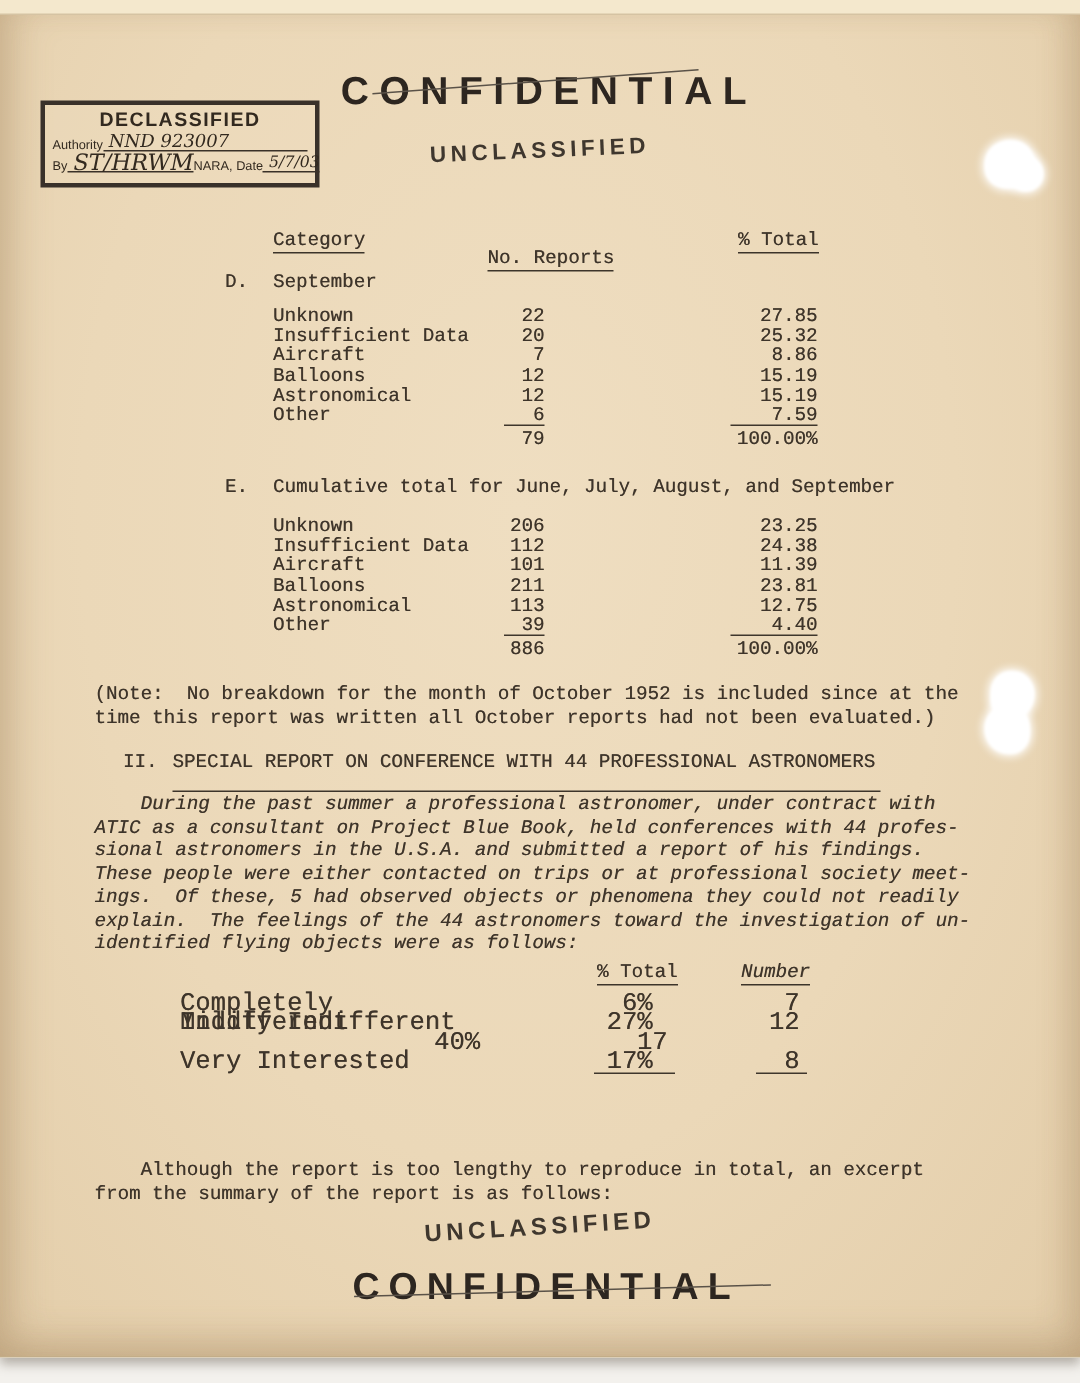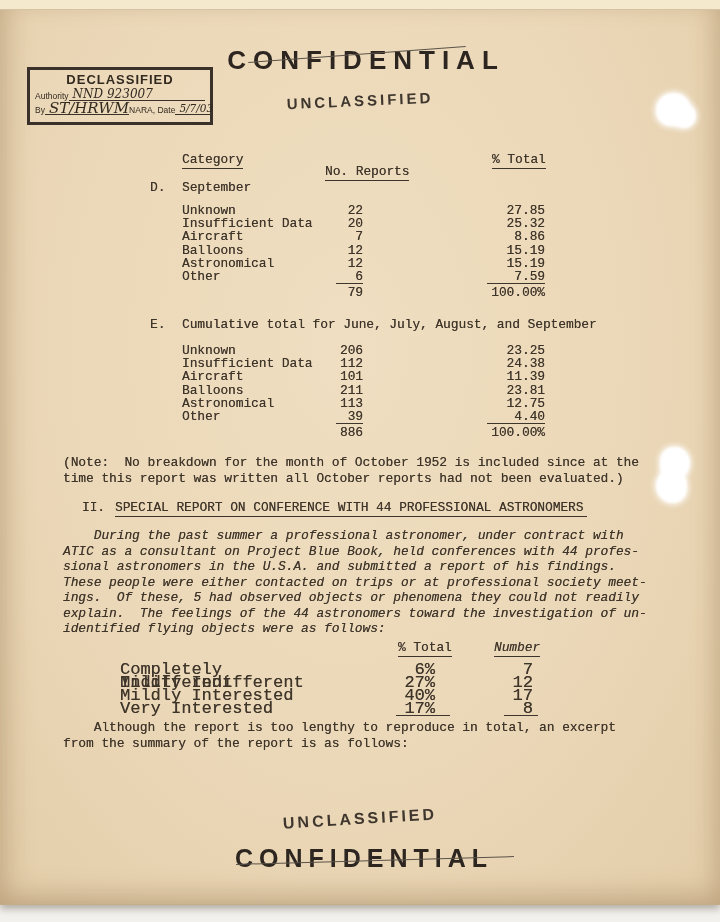--- a/index.html
+++ b/index.html
@@ -62,23 +62,23 @@
   .asum-p{display:inline-block;width:54px;padding-right:15px;box-sizing:border-box;
           border-bottom:1.3px solid #3e362c;text-align:right;}
   .asum-n{display:inline-block;width:34px;padding-right:5px;box-sizing:border-box;
           border-bottom:1.3px solid #3e362c;text-align:right;}
   .gap3{height:3.5px;}
   
   .note{position:absolute;left:63px;top:455px;line-height:16px;}
   .sec2{position:absolute;left:72px;top:500px;display:flex;font-size:12.8px;
         text-shadow:0.2px 0.2px 0.4px rgba(72,58,44,.75);white-space:pre;}
   .sec2 .num{width:43px;text-align:center;}
-  .sec2 .title{border-bottom:1.2px solid #3c342a;padding-bottom:1px;padding-right:4px;}
+  .sec2 .title{border-bottom:1.2px solid #3c342a;padding-bottom:12px;padding-right:4px;}
   .para1{position:absolute;left:63px;top:528px;line-height:15.5px;font-style:italic;}
-  .para2{position:absolute;left:63px;top:720px;line-height:15.5px;}
+  .para2{position:absolute;left:63px;top:772px;line-height:15.5px;}
   
   .blob{position:absolute;background:#ffffff;filter:blur(1.1px);
         box-shadow:0 0 5px 2px rgba(255,255,255,.75);}
   .b1a{left:656px;top:93px;width:34px;height:33px;border-radius:52% 48% 55% 45%;}
   .b1b{left:672px;top:104px;width:24px;height:24px;border-radius:50%;}
   .b2a{left:660px;top:447px;width:30px;height:33px;border-radius:48% 52% 55% 45%;}
   .b2b{left:656px;top:470px;width:31px;height:33px;border-radius:50% 50% 45% 55%;}
 </style>
 </head>
 <body>
@@ -219,21 +219,20 @@
         <span class="a1">Completely Indifferent</span>
         <span class="a2">6%</span>
         <span class="a3">7</span>
       </div>
       <div class="arow">
         <span class="a1">Mildly Indifferent</span>
         <span class="a2">27%</span>
         <span class="a3">12</span>
       </div>
       <div class="arow">
-        <span class="a1">Mildly Interested</span>
         <span class="a2">40%</span>
         <span class="a3">17</span>
       </div>
       <div class="arow">
         <span class="a1">Very Interested</span>
         <span class="a2 nopad"><span class="asum-p">17%</span></span>
         <span class="a3 nopad"><span class="asum-n">8</span></span>
       </div>
       <div class="gap3"></div>
     </div>

